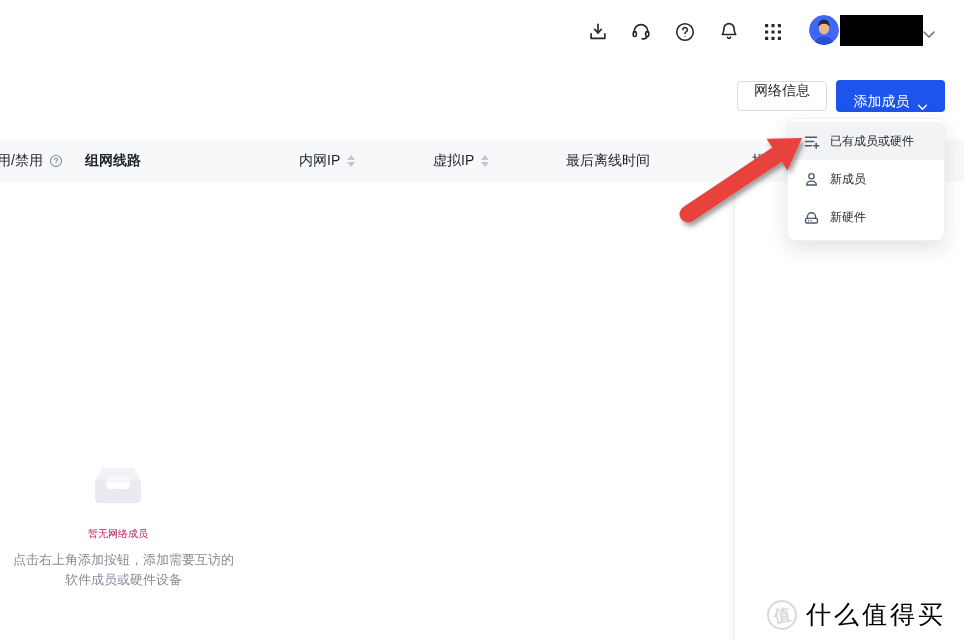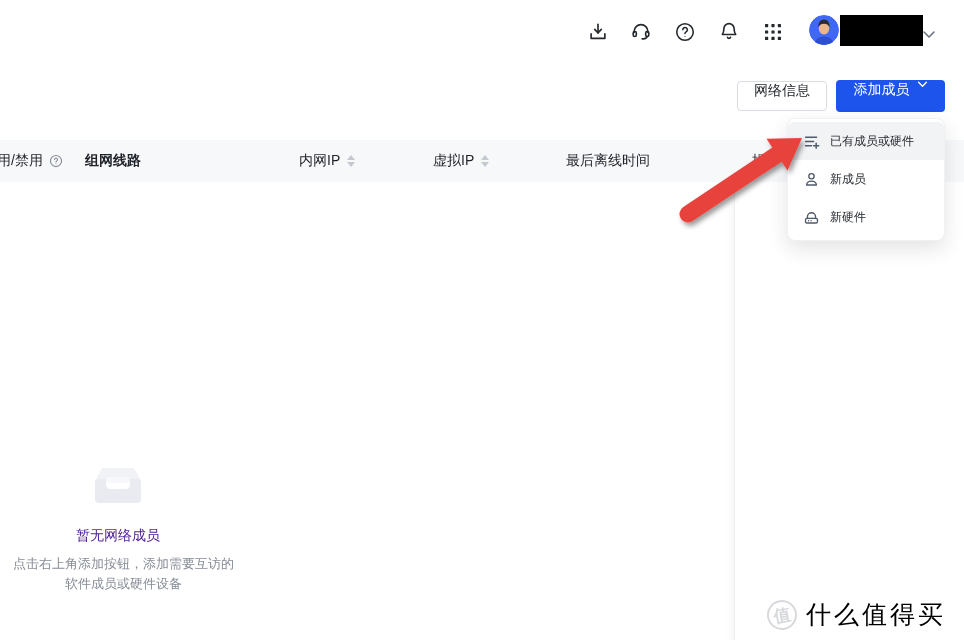--- a/index.html
+++ b/index.html
@@ -17,21 +17,21 @@
   .tb-chevron{position:absolute;left:922px;top:25px;width:14px;height:9px;color:#6b7280;}
   
   .btn-outline{
     position:absolute;left:737px;top:81px;height:30px;padding:0 16px;box-sizing:border-box;
     background:#fff;border:1px solid #d8dce3;border-radius:4px;font-size:14px;color:#1f2329;
     display:flex;cursor:pointer;z-index:4;
   }
   .btn-primary{
     position:absolute;left:836px;top:80px;width:109px;height:32px;box-sizing:border-box;
     background:#1d55ec;border:none;border-radius:4px;font-size:14px;color:#fff;
-    display:flex;align-items:flex-start;justify-content:center;gap:7px;cursor:pointer;z-index:4;
+    display:flex;align-items:flex-end;justify-content:center;gap:7px;cursor:pointer;z-index:4;
   }
   .btn-primary svg{width:11px;height:7px;}
   
   .thead{position:absolute;left:0;top:140px;width:964px;height:42px;background:#f7f8fa;z-index:1;}
   .th{
     position:absolute;top:0;height:42px;display:flex;align-items:center;gap:4px;
     font-size:14px;font-weight:500;color:#1f2329;white-space:nowrap;
   }
   .sort{display:inline-flex;flex-direction:column;gap:2px;margin-left:3px;cursor:pointer;}
   .sort i{display:block;width:0;height:0;border-left:4px solid transparent;border-right:4px solid transparent;}
@@ -39,21 +39,21 @@
   .sort .dn{border-top:5px solid #c4c8d0;}
   .help-ic{width:14px;height:14px;color:#8a9099;margin-left:2px;cursor:pointer;}
   .help-ic svg{display:block;width:100%;height:100%;}
   
   .col-shadow{position:absolute;left:726px;top:182px;width:8px;height:458px;
     background:linear-gradient(to right,rgba(31,35,41,0),rgba(31,35,41,0.035));z-index:1;}
   .divider-v{position:absolute;left:734px;top:182px;width:1px;height:458px;background:#edeff2;z-index:1;}
   
   .empty{position:absolute;left:0px;top:460px;width:236px;text-align:center;z-index:0;}
   .empty .ico{display:inline-block;width:58px;height:50px;}
-  .empty .title{margin-top:13px;font-size:14px;font-weight:500;color:#4c1d95;}
+  .empty .title{margin-top:13px;font-size:10px;font-weight:500;color:#be185d;}
   .empty .hint{margin-top:9px;font-size:13px;line-height:20px;color:#868c96;padding-left:11px;}
   
   .dropdown{
     position:absolute;left:787px;top:118px;width:158px;box-sizing:border-box;background:#fff;
     border:1px solid #f0f1f3;border-radius:8px;box-shadow:0 8px 20px rgba(31,35,41,.12);
     padding:3px 0 4px 0;z-index:6;
   }
   .dd-item{
     height:38px;display:flex;align-items:center;gap:10px;padding:0 8px 0 15px;
     font-size:12px;color:#1f2329;cursor:pointer;white-space:nowrap;

